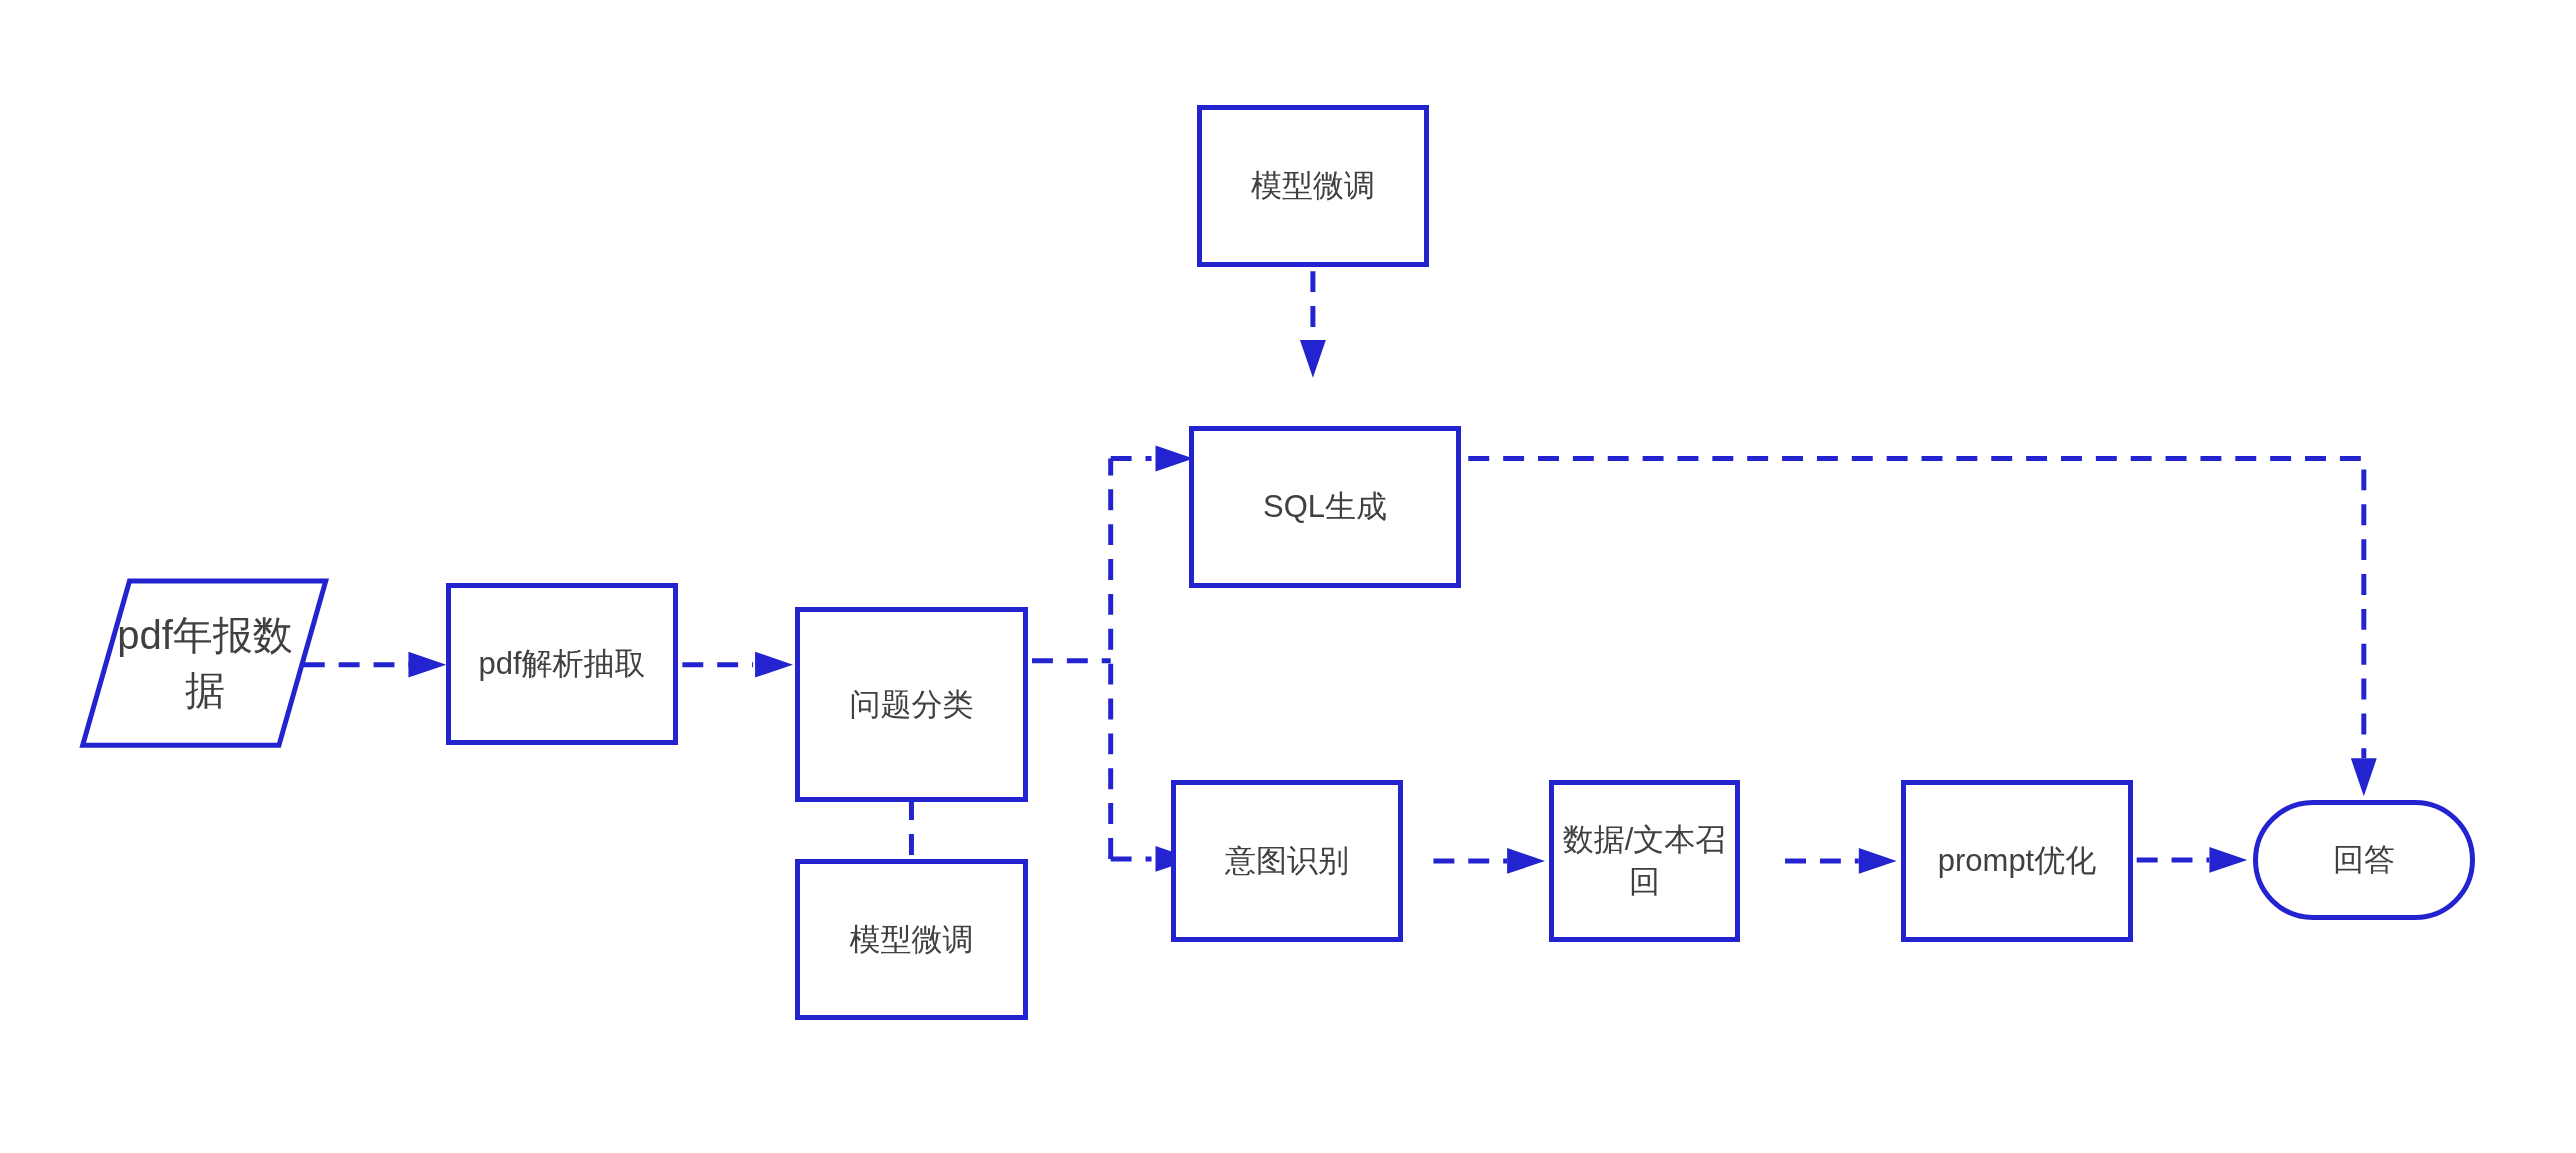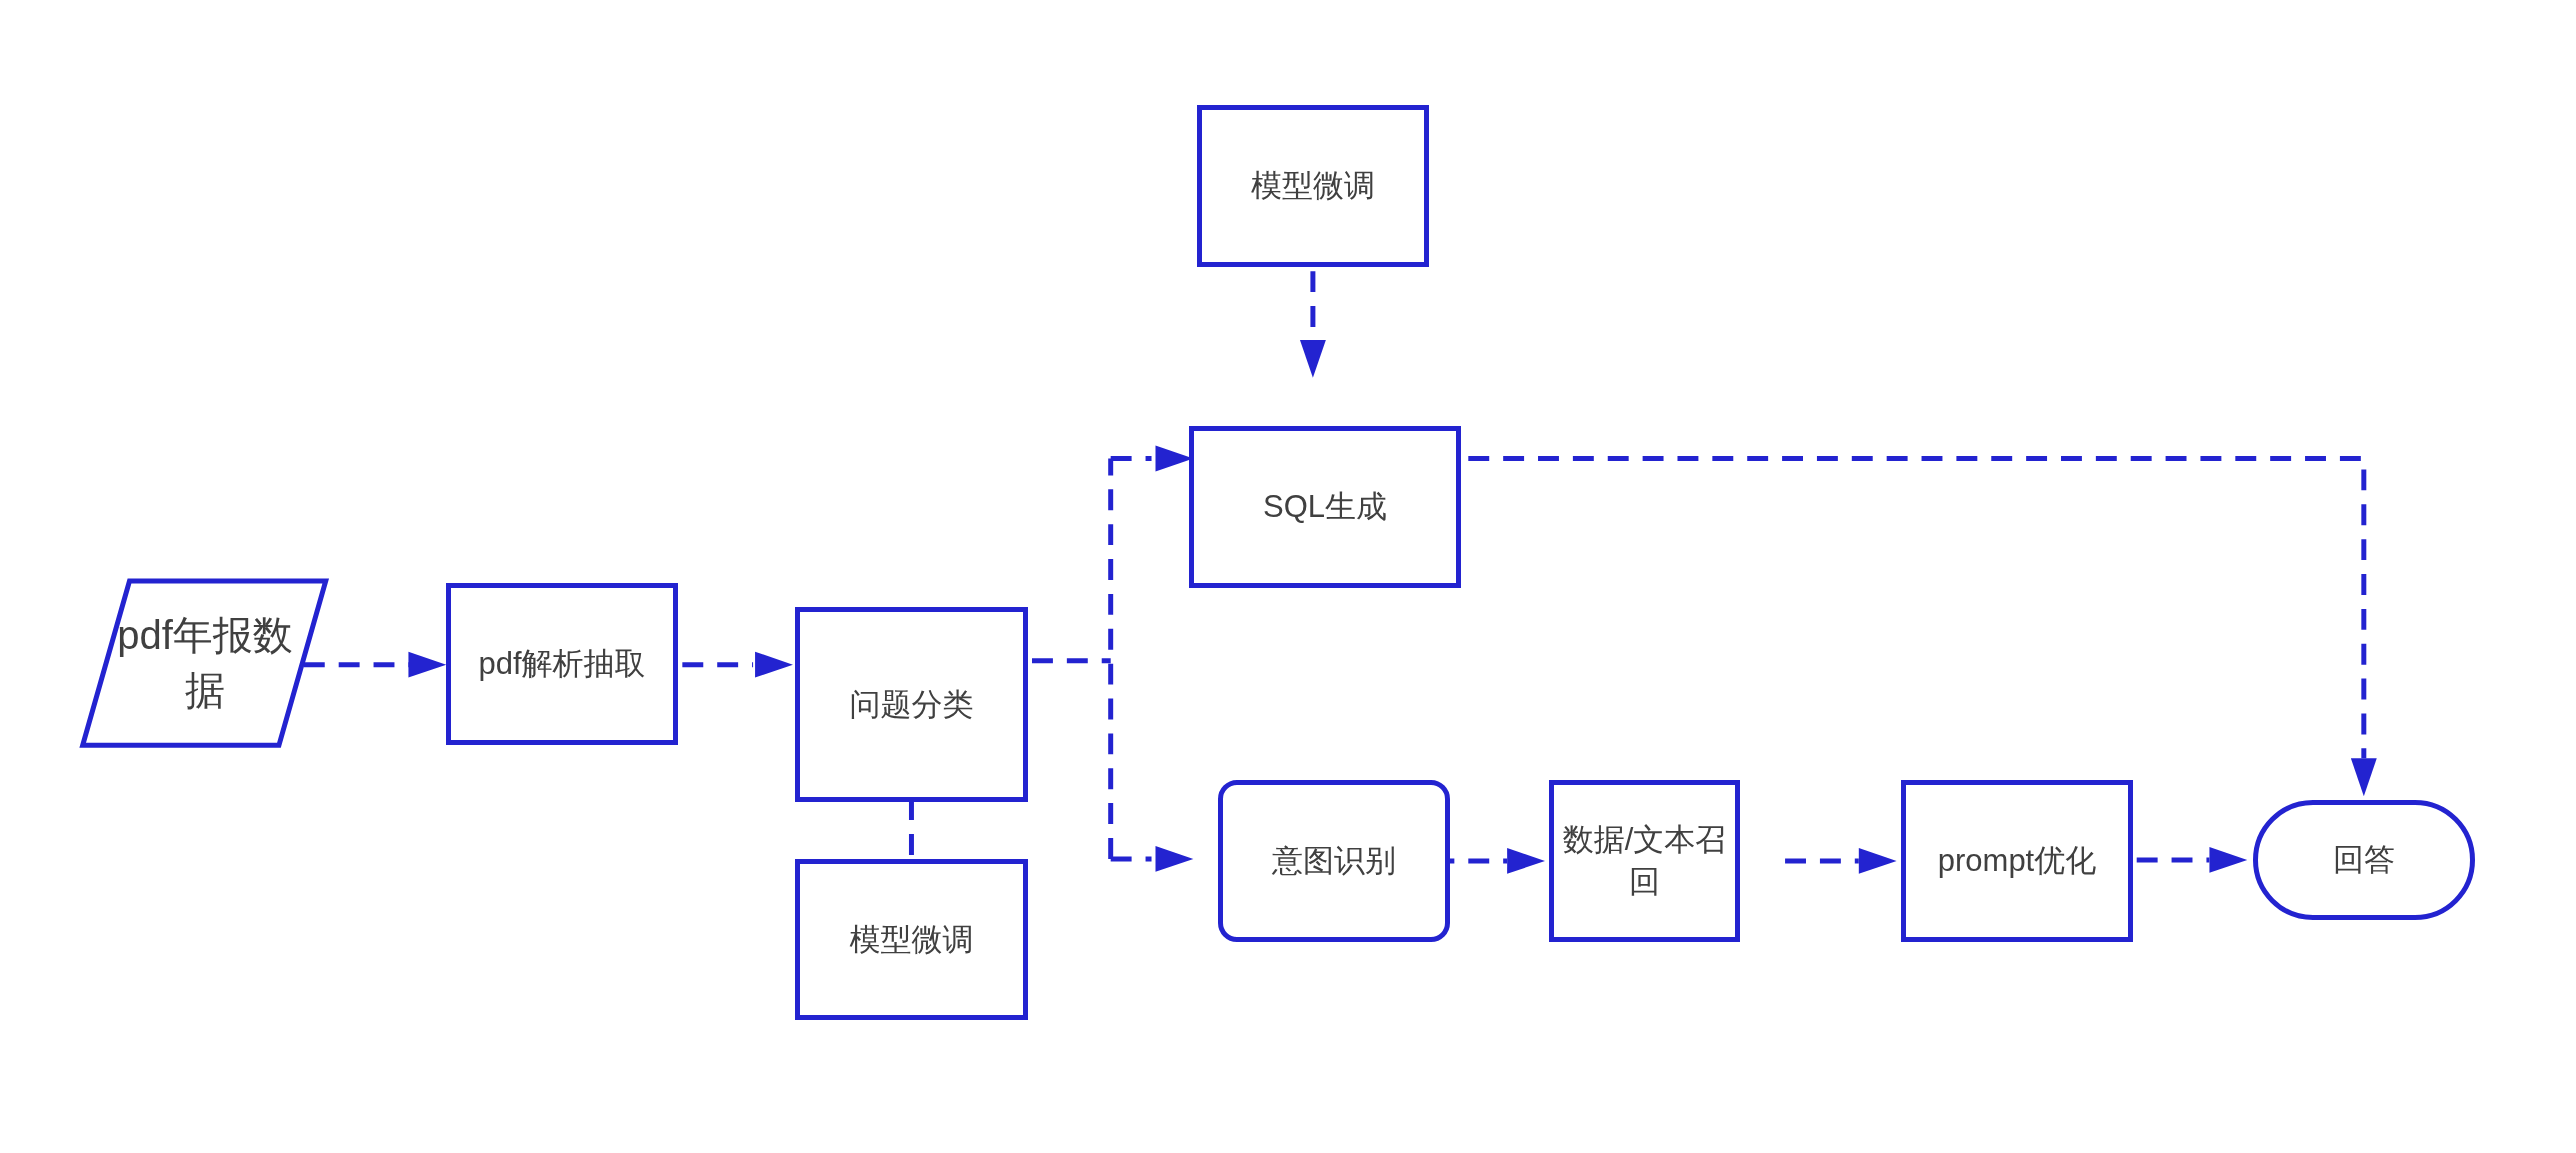--- a/index.html
+++ b/index.html
@@ -114,21 +114,21 @@
   <div class="node" style="left:446px; top:583px; width:232px; height:162px;">pdf解析抽取</div>
 
   <div class="node" style="left:795px; top:607px; width:233px; height:195px;">问题分类</div>
 
   <div class="node" style="left:795px; top:859px; width:233px; height:161px;">模型微调</div>
 
   <div class="node" style="left:1197px; top:105px; width:232px; height:162px;">模型微调</div>
 
   <div class="node" style="left:1189px; top:382px; width:272px; height:162px;margin-top:44px;">SQL生成</div>
 
-  <div class="node" style="left:1218px; top:780px; width:232px; height:162px;border-radius:19px;">意图识别</div>
+  <div class="node" style="left:1171px; top:780px; width:232px; height:162px;">意图识别</div>
 
   <div class="node" style="left:1549px; top:780px; width:191px; height:162px;">
     <span class="wrap-narrow">数据/文本召回</span>
   </div>
 
   <div class="node stadium" style="left:2253px; top:800px; width:222px; height:120px;">回答</div>
 
   <div class="node" style="left:1901px; top:780px; width:232px; height:162px;">prompt优化</div>
 
 </div>

